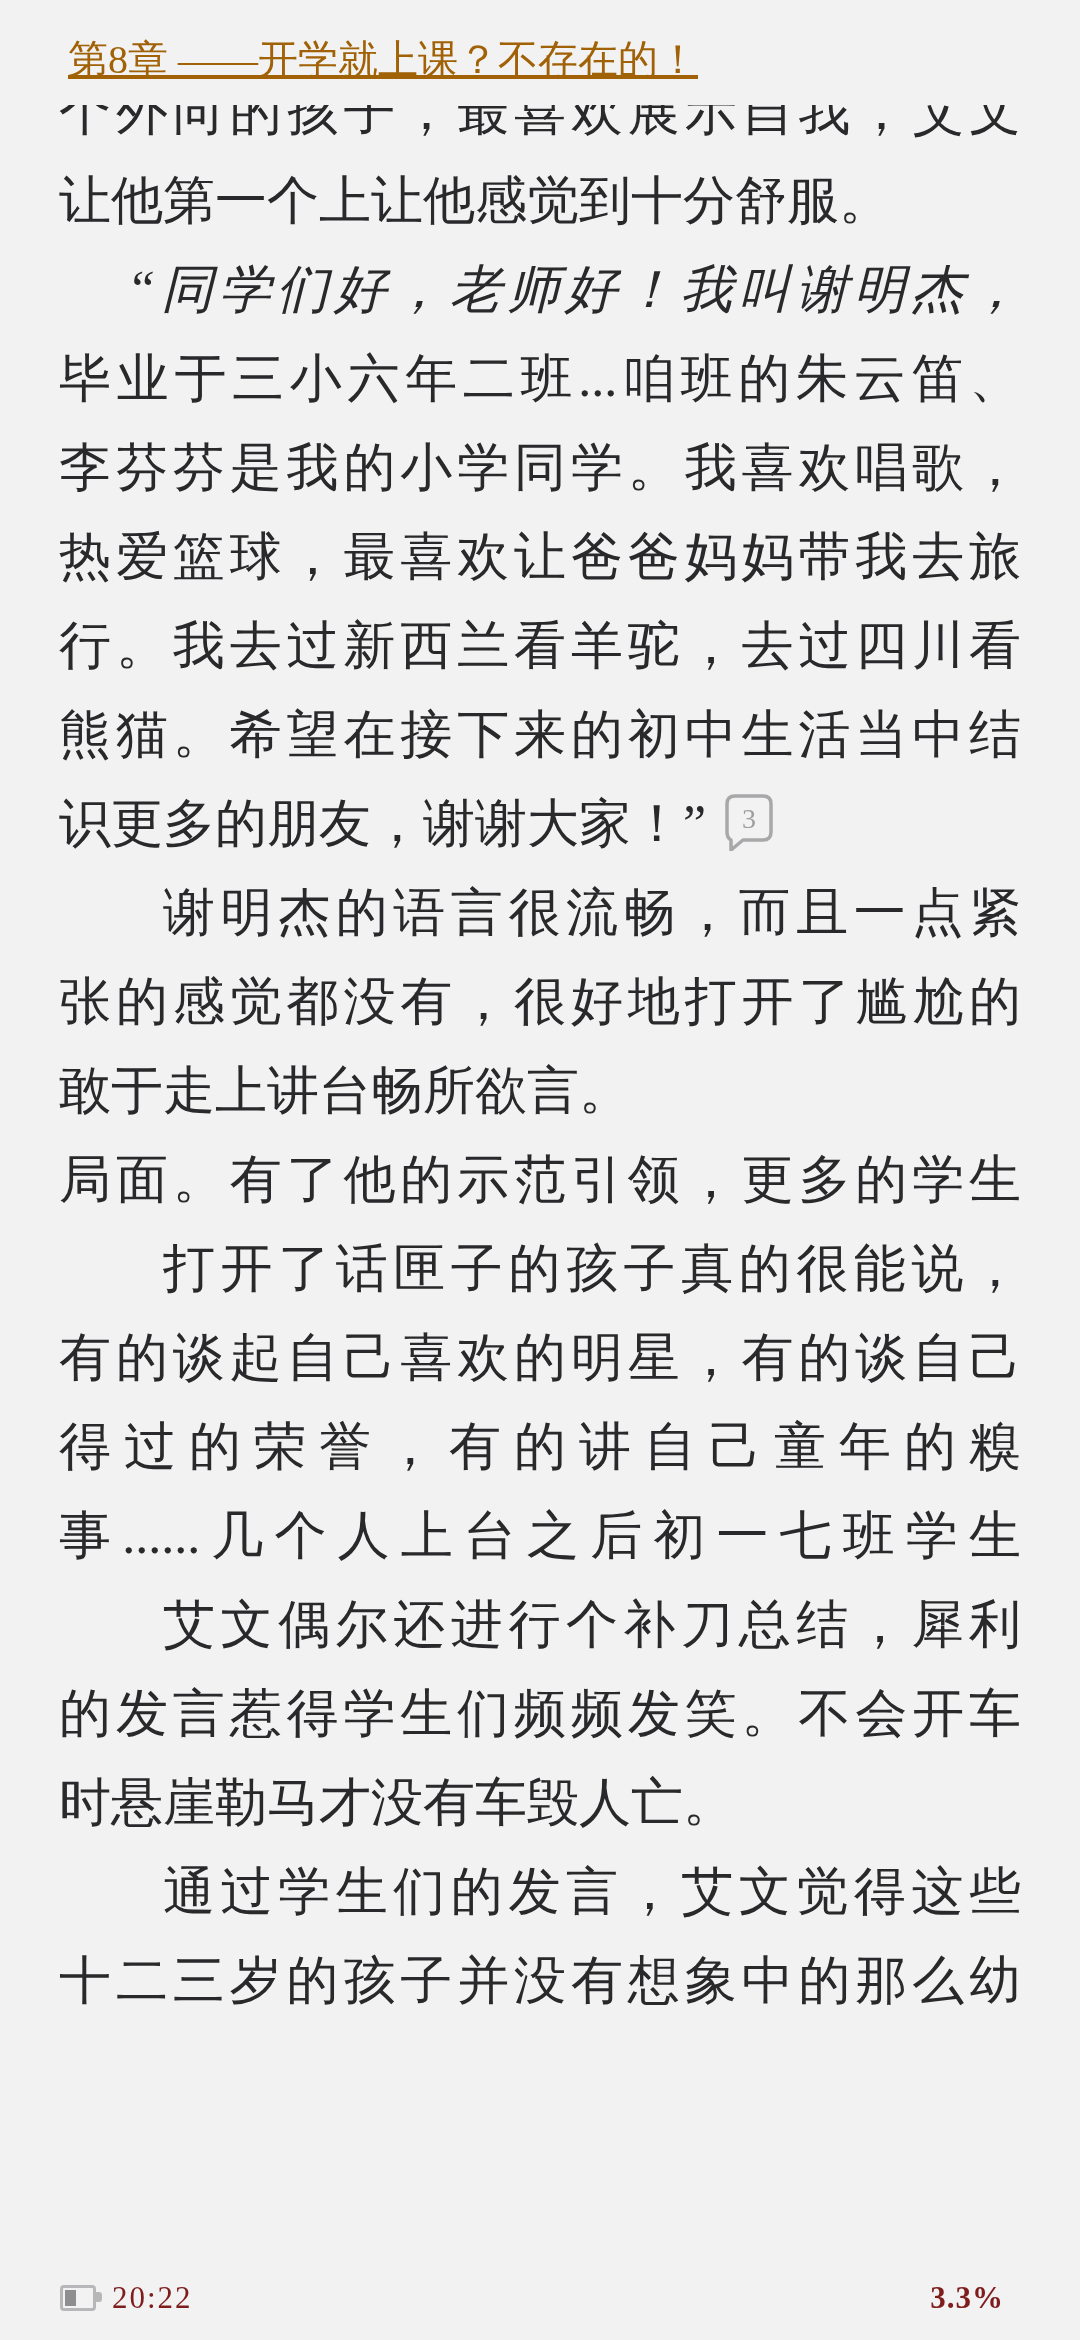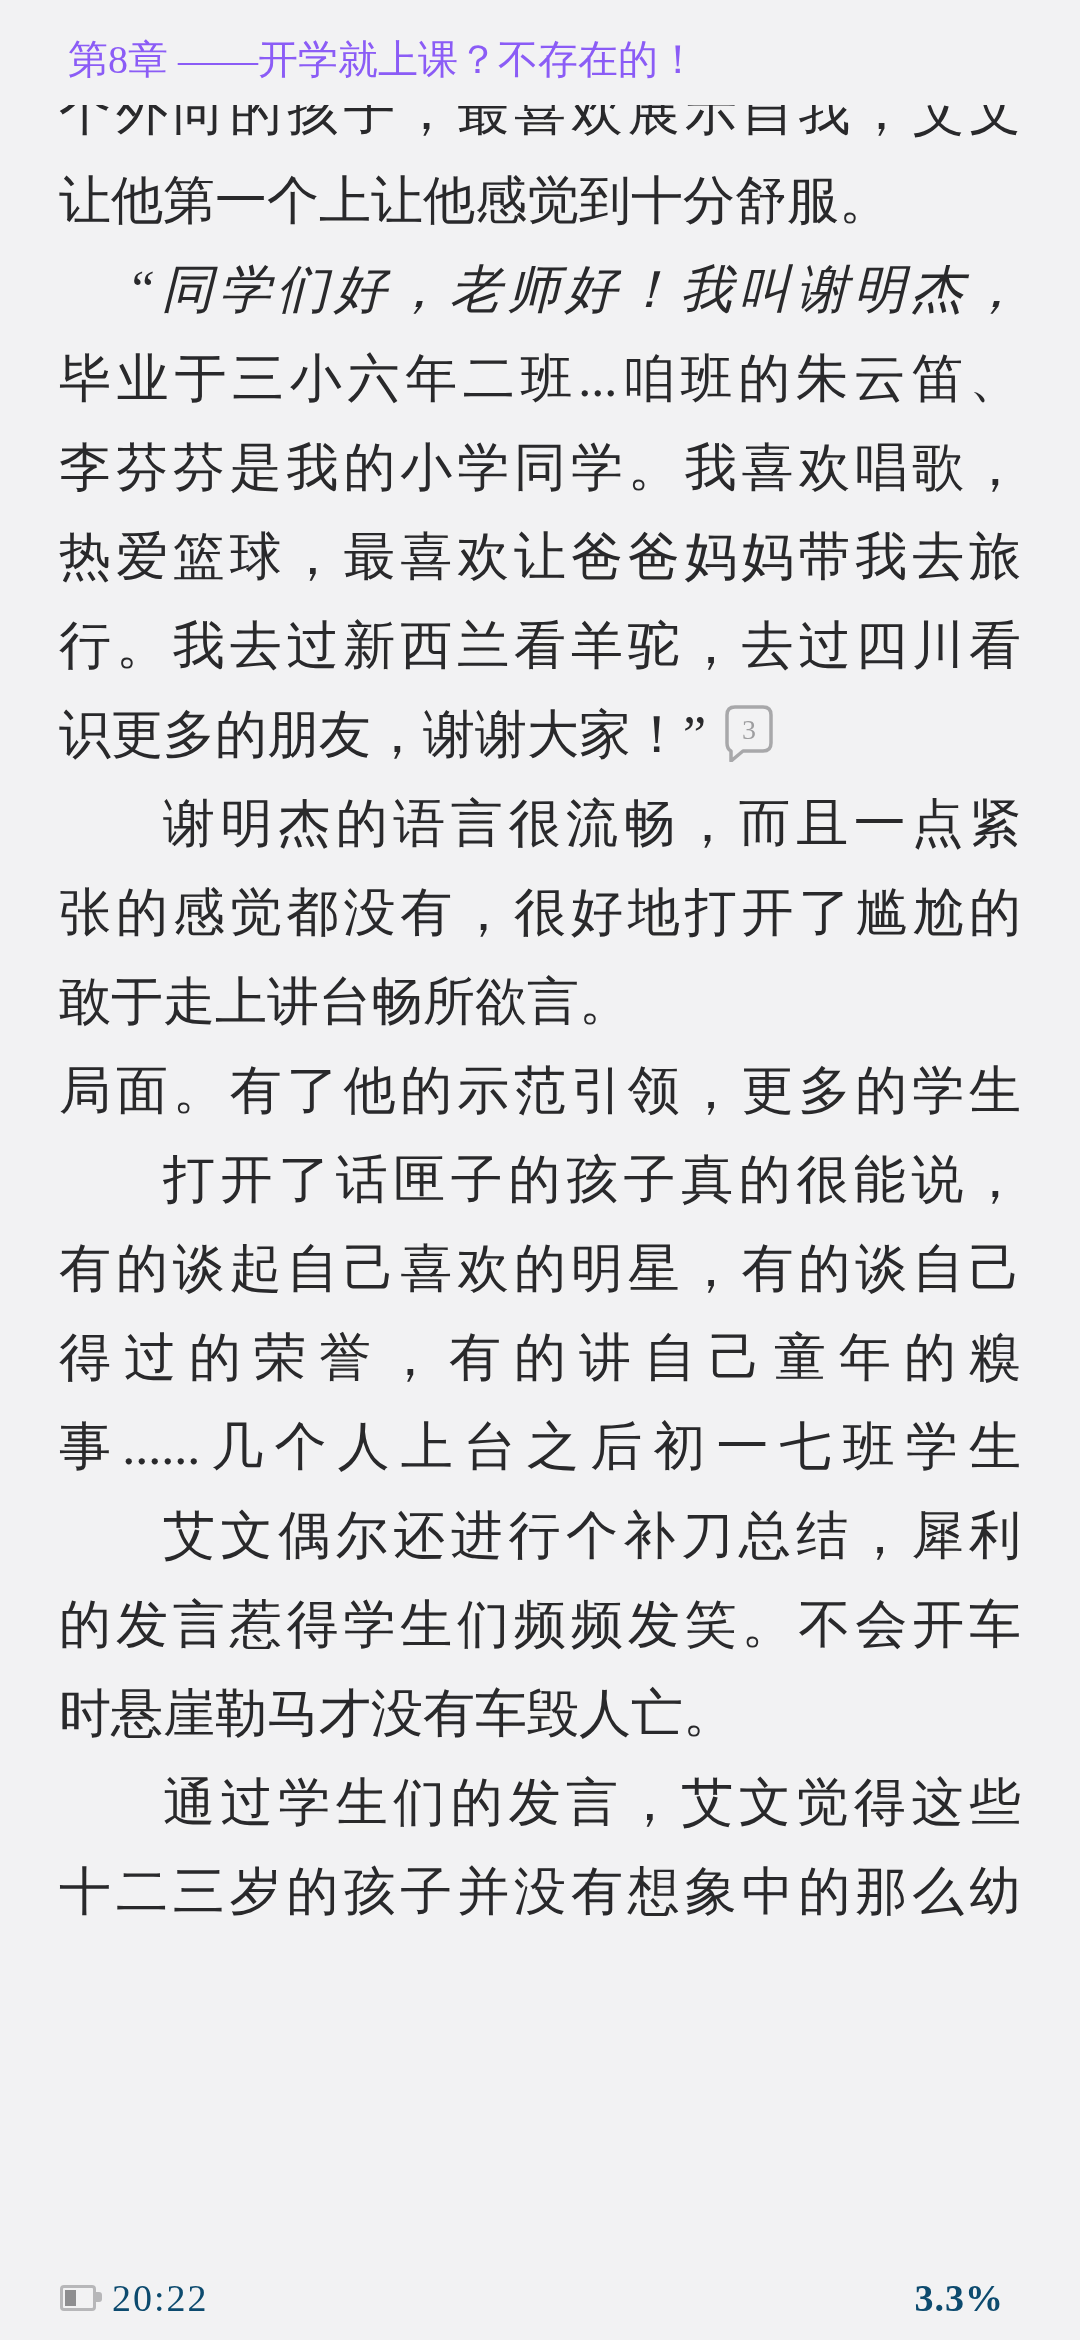--- a/index.html
+++ b/index.html
@@ -3,43 +3,43 @@
 <meta charset="utf-8">
 <style>
   html,body{margin:0;padding:0;background:#e8e8e8;}
   .reader-page{
     position:relative;width:1080px;height:2340px;overflow:hidden;
     background:#f2f2f3;
     font-family:"Liberation Serif","DejaVu Serif",serif;
   }
   .chapter-header{
     position:absolute;top:36px;left:68px;right:60px;
-    font-size:40px;line-height:48px;color:#8b5cf6;
-    white-space:nowrap;overflow:hidden;
+    font-size:40px;line-height:48px;color:#a16207;
+    white-space:nowrap;overflow:hidden;text-decoration:underline;
   }
   .reading-area{
     position:absolute;top:105px;left:0;right:0;height:2065px;
     overflow:hidden;
   }
   .text-content{
     margin-top:-38px;padding:0 59px;
     font-size:52px;line-height:89px;color:#29292b;
   }
   .line{text-align:justify;text-align-last:justify;}
   .line.para-end{text-align-last:left;}
   .line.indent{text-indent:2em;}
   .line.indent-quote{text-indent:1.3em;font-style:italic;}
   .comment-badge{
     display:inline-block;margin-left:18px;vertical-align:-10px;
     cursor:pointer;
   }
   .page-footer{
     position:absolute;left:60px;right:76px;top:2272px;height:52px;
     display:flex;align-items:center;
-    color:#0c4a6e;font-size:38px;
+    color:#7f1d1d;font-size:31px;
   }
   .battery-icon{
     box-sizing:border-box;position:relative;
     width:36px;height:26px;border:3px solid #b7b7b9;border-radius:4px;
     margin-right:16px;flex:0 0 auto;
   }
   .battery-fill{
     position:absolute;left:2px;top:2px;width:11px;height:16px;
     background:#8e8e90;
   }
@@ -61,20 +61,21 @@
 
   <div class="reading-area">
     <div class="text-content">
         <div class="line clipped-top"><span>个外向的孩子，最喜欢展示自我，艾文</span></div>
         <div class="line para-end"><span>让他第一个上让他感觉到十分舒服。</span></div>
         <div class="line indent-quote"><span>“同学们好，老师好！我叫谢明杰，</span></div>
         <div class="line"><span>毕业于三小六年二班...咱班的朱云笛、</span></div>
         <div class="line"><span>李芬芬是我的小学同学。我喜欢唱歌，</span></div>
         <div class="line"><span>热爱篮球，最喜欢让爸爸妈妈带我去旅</span></div>
         <div class="line"><span>行。我去过新西兰看羊驼，去过四川看</span></div>
+        <div class="line"><span>熊猫。希望在接下来的初中生活当中结</span></div>
         <div class="line para-end"><span>识更多的朋友，谢谢大家！”</span><svg class="comment-badge" width="50" height="58" viewBox="0 0 50 58">
     <path d="M11 3 H39 Q47 3 47 11 V39 Q47 47 39 47 H19 L7 57 V47 Q3 45 3 39 V11 Q3 3 11 3 Z" fill="none" stroke="#a8a8aa" stroke-width="3.5" stroke-linejoin="round"></path>
     <text x="25" y="35" text-anchor="middle" font-size="28" fill="#9e9ea0">3</text>
   </svg></div>
         <div class="line indent"><span>谢明杰的语言很流畅，而且一点紧</span></div>
         <div class="line"><span>张的感觉都没有，很好地打开了尴尬的</span></div>
         <div class="line para-end"><span>敢于走上讲台畅所欲言。</span></div>
         <div class="line"><span>局面。有了他的示范引领，更多的学生</span></div>
         <div class="line indent"><span>打开了话匣子的孩子真的很能说，</span></div>
         <div class="line"><span>有的谈起自己喜欢的明星，有的谈自己</span></div>

